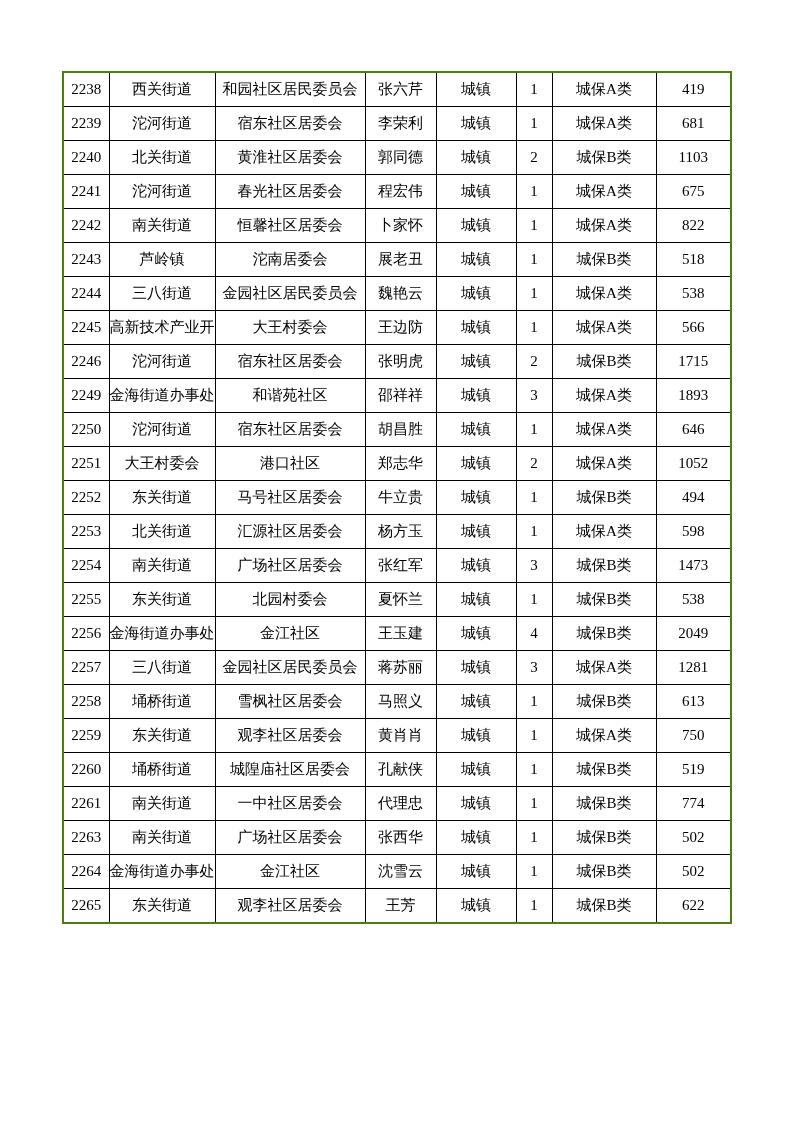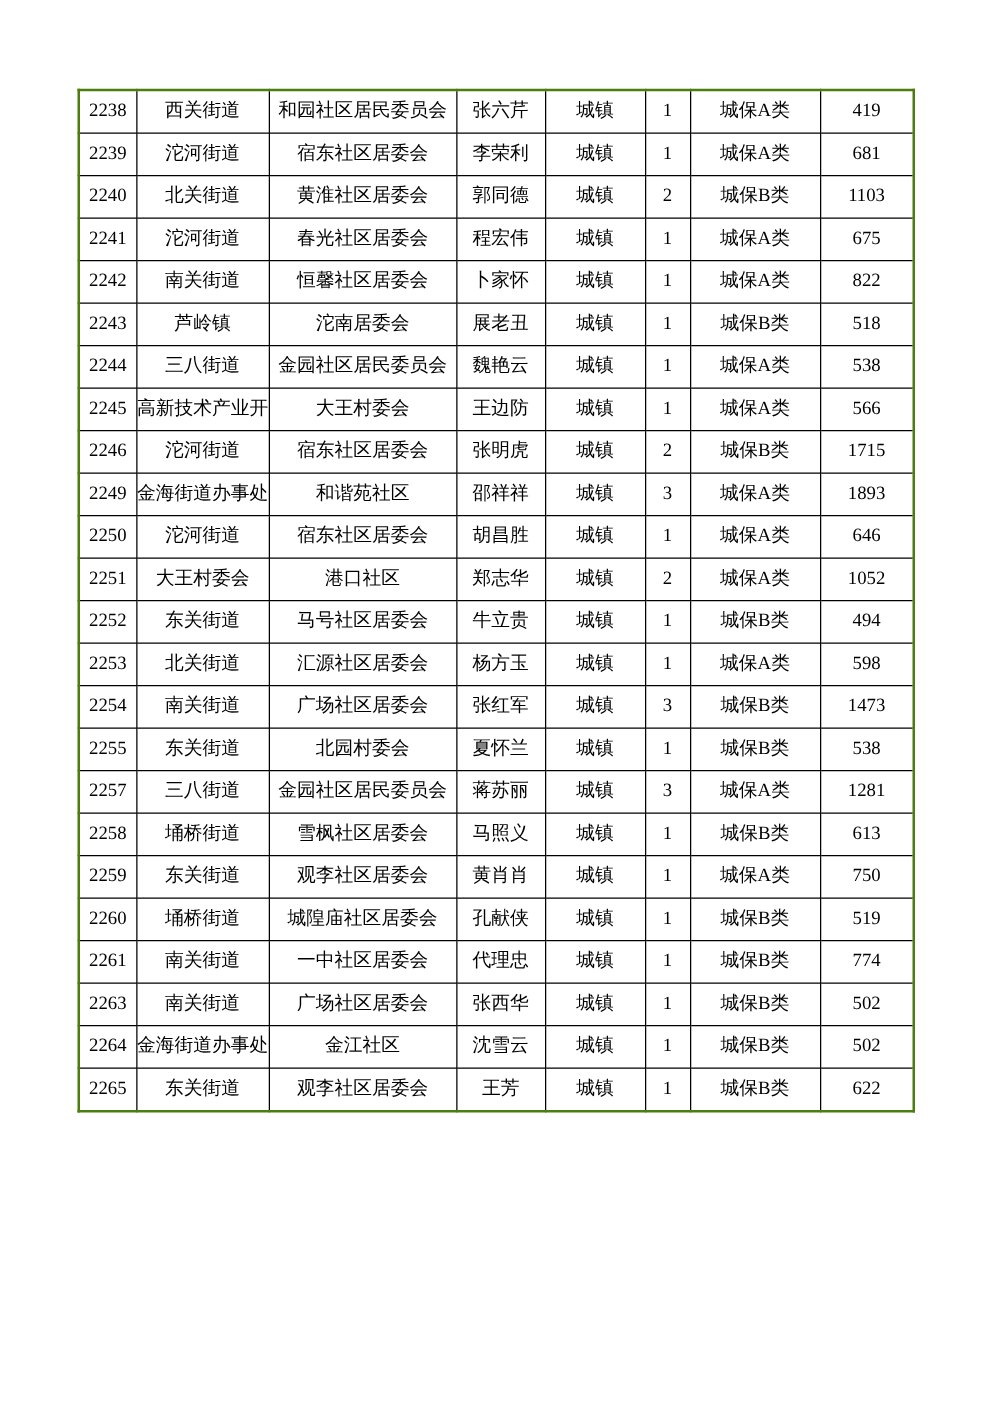--- a/index.html
+++ b/index.html
@@ -217,20 +217,30 @@
           <td class="cell-serial-number">2255</td>
           <td class="cell-street-township">东关街道</td>
           <td class="cell-community">北园村委会</td>
           <td class="cell-person-name">夏怀兰</td>
           <td class="cell-hukou-type">城镇</td>
           <td class="cell-person-count">1</td>
           <td class="cell-insurance-category">城保B类</td>
           <td class="cell-amount">538</td>
         </tr>
         <tr>
+          <td class="cell-serial-number">2256</td>
+          <td class="cell-street-township">金海街道办事处</td>
+          <td class="cell-community">金江社区</td>
+          <td class="cell-person-name">王玉建</td>
+          <td class="cell-hukou-type">城镇</td>
+          <td class="cell-person-count">4</td>
+          <td class="cell-insurance-category">城保B类</td>
+          <td class="cell-amount">2049</td>
+        </tr>
+        <tr>
           <td class="cell-serial-number">2257</td>
           <td class="cell-street-township">三八街道</td>
           <td class="cell-community">金园社区居民委员会</td>
           <td class="cell-person-name">蒋苏丽</td>
           <td class="cell-hukou-type">城镇</td>
           <td class="cell-person-count">3</td>
           <td class="cell-insurance-category">城保A类</td>
           <td class="cell-amount">1281</td>
         </tr>
         <tr>

